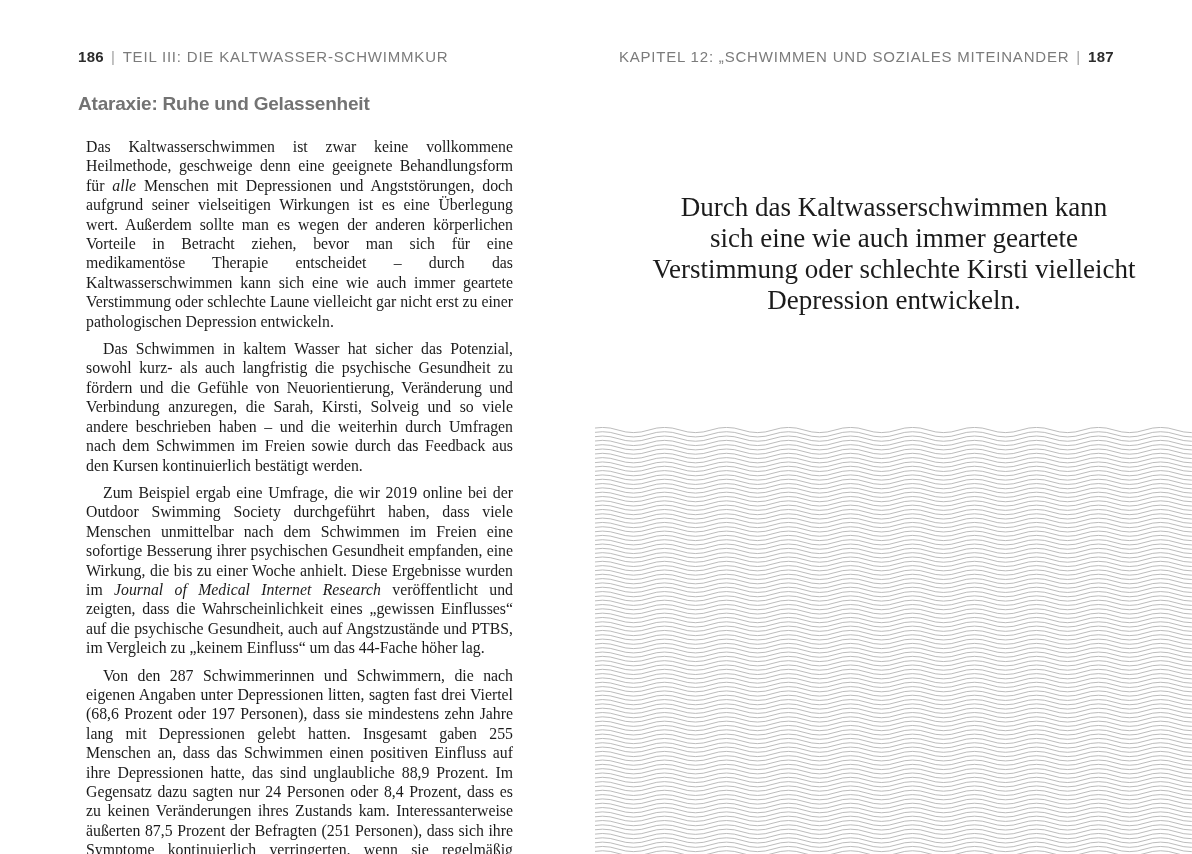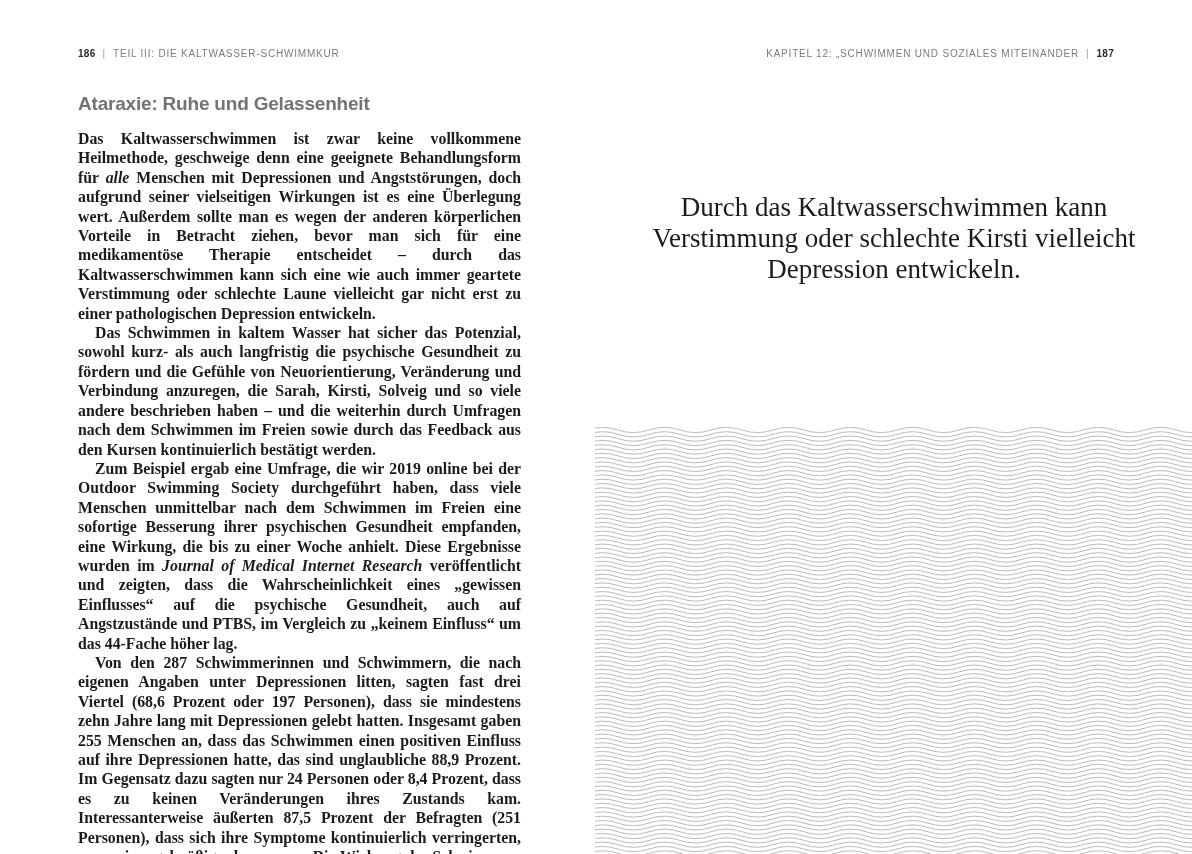--- a/index.html
+++ b/index.html
@@ -9,21 +9,21 @@
     background: #ffffff;
     font-family: "Liberation Serif", serif;
     color: #1b1b1b;
   }
 
   
   .running-head {
     position: absolute;
     top: 48px;
     font-family: "Liberation Sans", sans-serif;
-    font-size: 10px;
+    font-size: 15px;
     letter-spacing: 0.8px;
     color: #7b7b7b;
     white-space: nowrap;
   }
   .running-head .pagenum {
     font-weight: bold;
     color: #2b2b2b;
     letter-spacing: 0.3px;
   }
   .running-head .sep {
@@ -48,21 +48,21 @@
   .body-copy {
     position: absolute;
     left: 78px;
     top: 129px;
     width: 443px;
     font-size: 15.8px;
     line-height: 19.4px;
     text-align: justify;
     color: #1b1b1b;
   }
-  .body-copy p { margin: 0; font-weight: bold; }
+  .body-copy p { margin: 8px; }
   .body-copy p.indent { text-indent: 17px; }
   .body-copy p.continues { text-align-last: justify; }
   .body-copy em { font-style: italic; }
 
   
   .pull-quote {
     position: absolute;
     left: 640px;
     top: 192px;
     width: 508px;
@@ -103,20 +103,21 @@
       </div>
   </div>
 
   <div>
     <header class="running-head right">
       <span class="title">KAPITEL 12: „SCHWIMMEN UND SOZIALES MITEINANDER</span><span class="sep">|</span><span class="pagenum">187</span>
     </header>
 
     <blockquote class="pull-quote" id="pull-quote">
         <span class="pq-line">Durch das Kaltwasserschwimmen kann</span>
+        <span class="pq-line">sich eine wie auch immer geartete</span>
         <span class="pq-line">Verstimmung oder schlechte Kirsti vielleicht</span>
         <span class="pq-line">Depression entwickeln.</span>
       </blockquote>
 
     <div class="waves" id="waves">
         <svg width="600" height="430" viewBox="0 0 600 430">
           <path d="M -8 3.00 Q 7.50 -2.20 23.00 3.00 T 54.00 3.00 T 85.00 3.00 T 116.00 3.00 T 147.00 3.00 T 178.00 3.00 T 209.00 3.00 T 240.00 3.00 T 271.00 3.00 T 302.00 3.00 T 333.00 3.00 T 364.00 3.00 T 395.00 3.00 T 426.00 3.00 T 457.00 3.00 T 488.00 3.00 T 519.00 3.00 T 550.00 3.00 T 581.00 3.00 T 612.00 3.00 T 643.00 3.00" fill="none" stroke="#ababab" stroke-width="0.8"></path>
           <path d="M -8 7.32 Q 7.50 2.12 23.00 7.32 T 54.00 7.32 T 85.00 7.32 T 116.00 7.32 T 147.00 7.32 T 178.00 7.32 T 209.00 7.32 T 240.00 7.32 T 271.00 7.32 T 302.00 7.32 T 333.00 7.32 T 364.00 7.32 T 395.00 7.32 T 426.00 7.32 T 457.00 7.32 T 488.00 7.32 T 519.00 7.32 T 550.00 7.32 T 581.00 7.32 T 612.00 7.32 T 643.00 7.32" fill="none" stroke="#ababab" stroke-width="0.8"></path>
           <path d="M -8 11.64 Q 7.50 6.44 23.00 11.64 T 54.00 11.64 T 85.00 11.64 T 116.00 11.64 T 147.00 11.64 T 178.00 11.64 T 209.00 11.64 T 240.00 11.64 T 271.00 11.64 T 302.00 11.64 T 333.00 11.64 T 364.00 11.64 T 395.00 11.64 T 426.00 11.64 T 457.00 11.64 T 488.00 11.64 T 519.00 11.64 T 550.00 11.64 T 581.00 11.64 T 612.00 11.64 T 643.00 11.64" fill="none" stroke="#ababab" stroke-width="0.8"></path>
           <path d="M -8 15.96 Q 7.50 10.76 23.00 15.96 T 54.00 15.96 T 85.00 15.96 T 116.00 15.96 T 147.00 15.96 T 178.00 15.96 T 209.00 15.96 T 240.00 15.96 T 271.00 15.96 T 302.00 15.96 T 333.00 15.96 T 364.00 15.96 T 395.00 15.96 T 426.00 15.96 T 457.00 15.96 T 488.00 15.96 T 519.00 15.96 T 550.00 15.96 T 581.00 15.96 T 612.00 15.96 T 643.00 15.96" fill="none" stroke="#ababab" stroke-width="0.8"></path>

